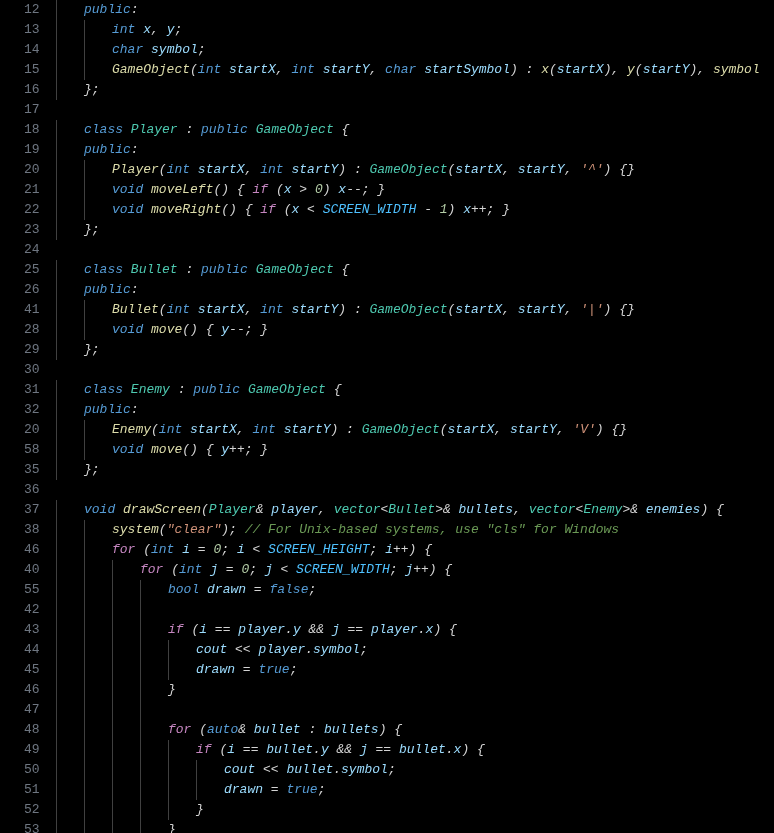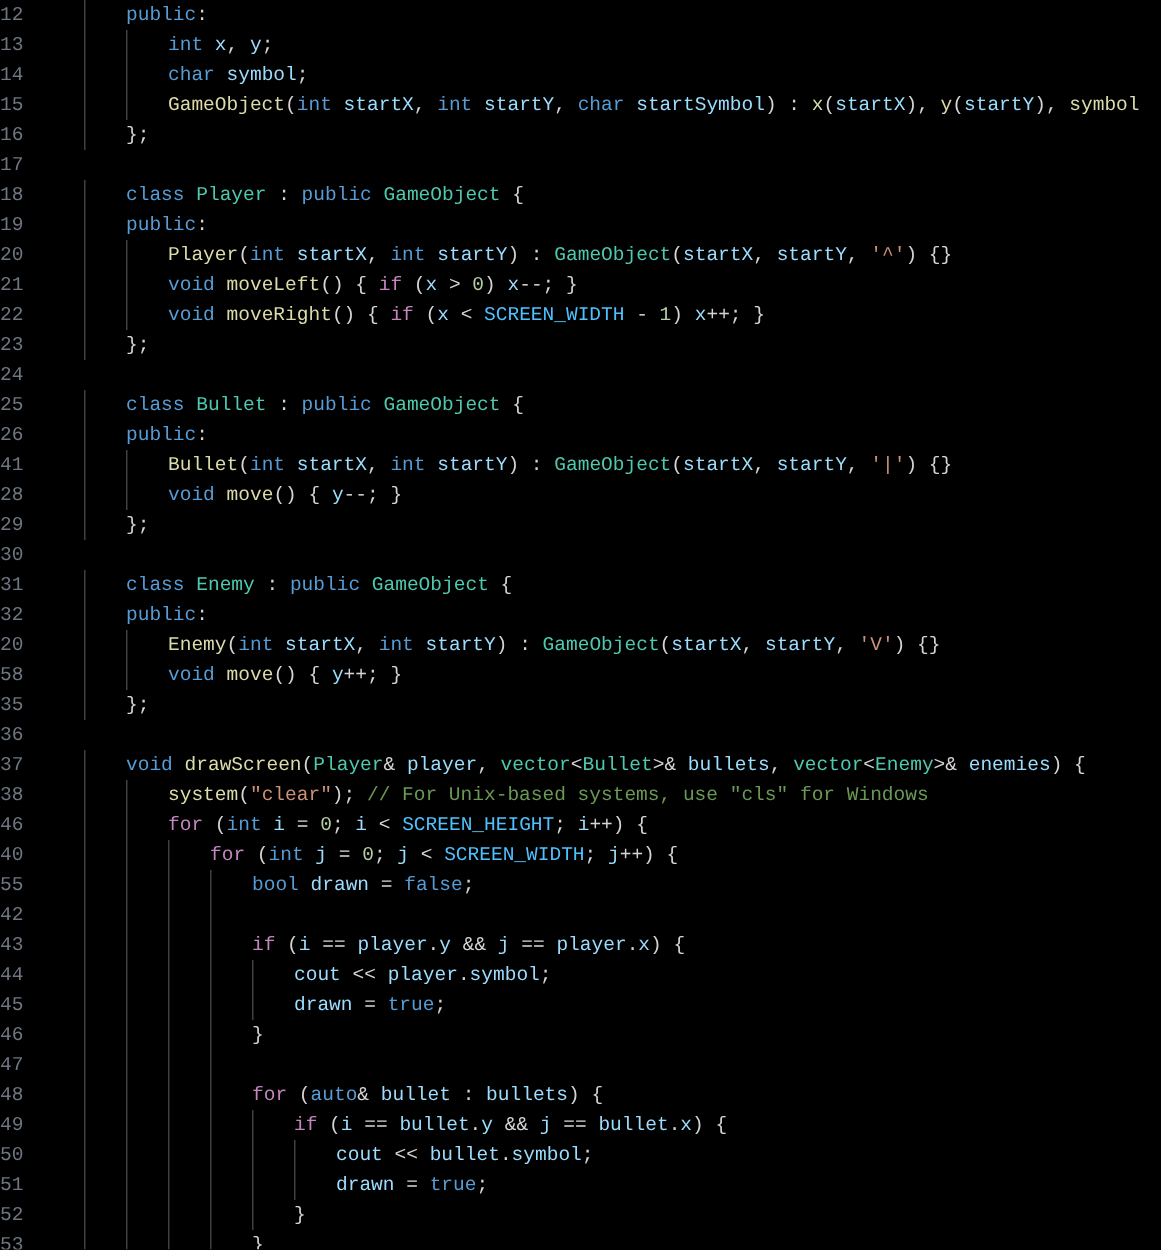--- a/index.html
+++ b/index.html
@@ -17,33 +17,35 @@
     width: 100%;
     height: 100%;
   }
   .gutter {
     width: 48px;
     flex-shrink: 0;
     background: #000000;
     color: #6e7681;
     padding-right: 14px;
     user-select: none;
+    padding-left: 24px;
   }
   .gutter div { height: 20px; }
   .code {
     flex: 1;
     background: #000000;
     color: #d4d4d4;
     white-space: pre;
     overflow: hidden;
   }
   .code-line {
     height: 20px;
     position: relative;
     padding-left: 8px;
+    font-style: italic;
   }
   .guide {
     border-left: 1px solid #404040;
     display: inline-block;
     height: 20px;
     position: absolute;
     top: 0;
   }
   .tok-kw   { color: #569cd6; }           
   .tok-ctrl { color: #c586c0; }           

